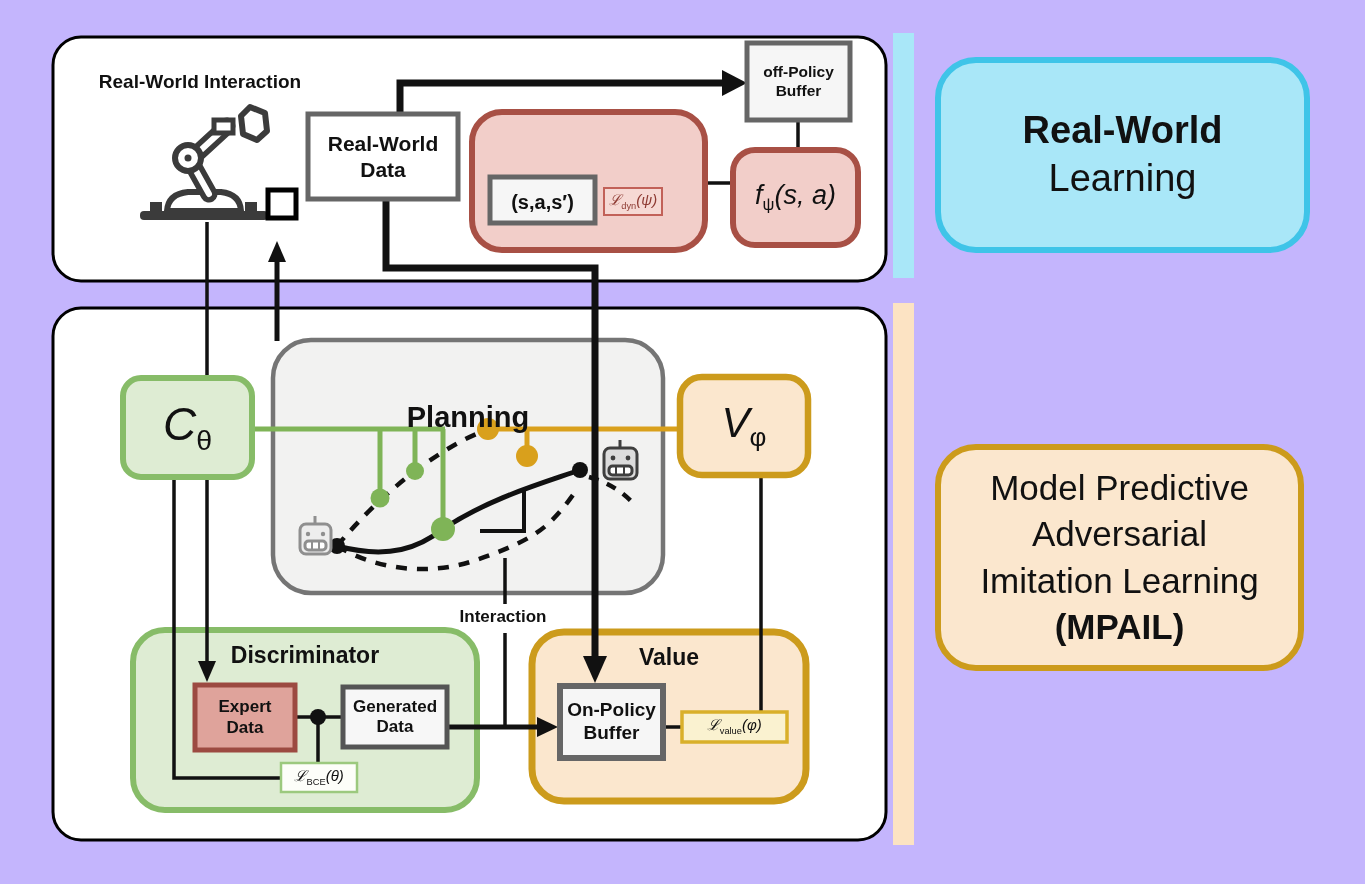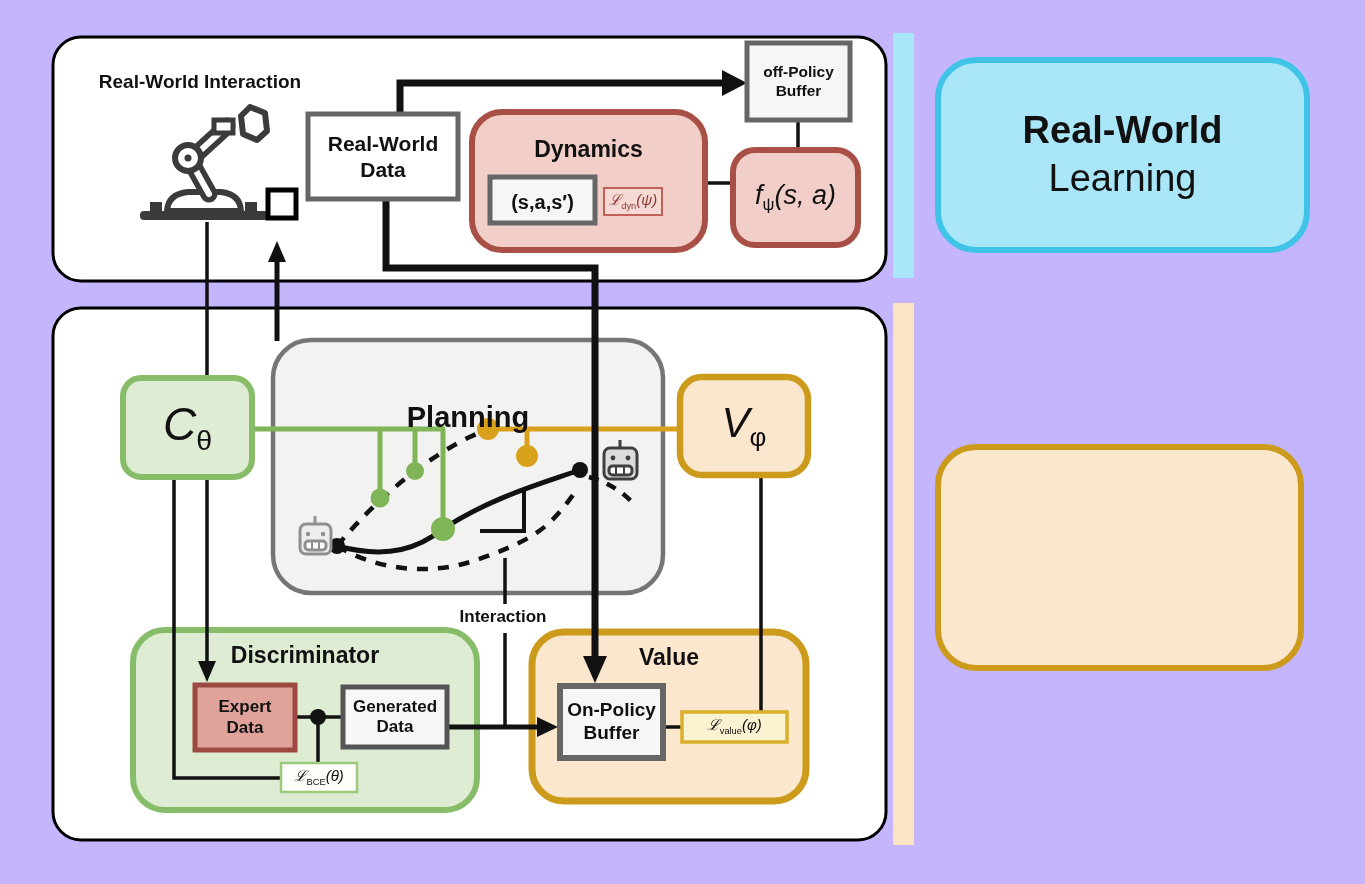--- a/index.html
+++ b/index.html
@@ -153,37 +153,42 @@
 <div class="lbl b" style="left:308px;top:114px;width:150px;height:85px;font-size:21px;">
   <span>Real-World</span>
   <span>Data</span>
 </div>
 
 <div class="lbl b" style="left:747px;top:43px;width:103px;height:77px;font-size:15.5px;">
   <span>off-Policy</span>
   <span>Buffer</span>
 </div>
 
-<div class="lbl b" style="left:472px;top:136px;width:233px;height:28px;font-size:23px;">Dynamics</div>
 
 <div class="lbl b" style="left:490px;top:179px;width:105px;height:46px;font-size:20px;">(s,a,s′)</div>
 
 <div class="lbl" style="left:604px;top:188px;width:58px;height:27px;font-size:15px;">
   <span class="math loss-dyn"><span>ℒ</span><sub>dyn</sub><span>(ψ)</span></span>
 </div>
 
 <div class="lbl" style="left:733px;top:150px;width:125px;height:95px;font-size:27px;">
   <span class="math"><span>f</span><sub>ψ</sub><span>(s, a)</span></span>
 </div>
 
 <div class="lbl" style="left:938px;top:60px;width:369px;height:190px;font-size:38px;line-height:1.26;">
   <span class="b">Real-World</span>
   <span>Learning</span>
 </div>
 
+<div class="lbl" style="left:938px;top:447px;width:363px;height:221px;font-size:35px;line-height:1.32;">
+  <span>Model Predictive</span>
+  <span>Adversarial</span>
+  <span>Imitation Learning</span>
+  <span class="b">(MPAIL)</span>
+</div>
 
 <div class="lbl b" style="left:273px;top:372px;width:390px;height:34px;font-size:29px;margin-top:28px;">Planning</div>
 
 <div class="lbl" style="left:123px;top:378px;width:129px;height:99px;font-size:46px;">
   <span class="math"><span>C</span><sub>θ</sub></span>
 </div>
 
 <div class="lbl" style="left:680px;top:377px;width:128px;height:98px;font-size:42px;">
   <span class="math"><span>V</span><sub>φ</sub></span>
 </div>

